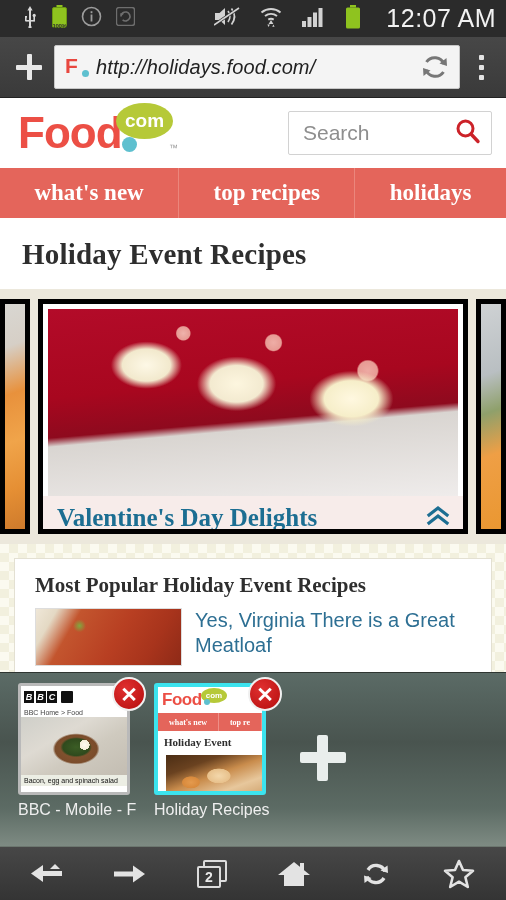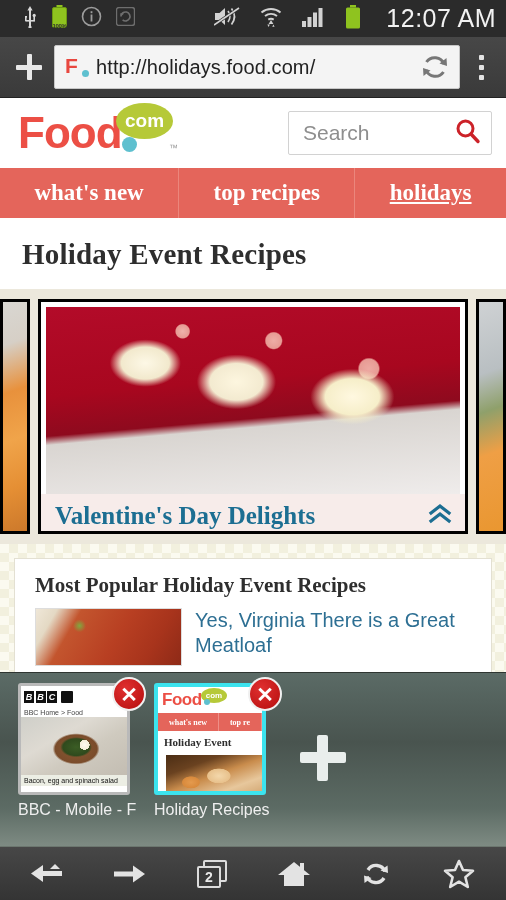--- a/index.html
+++ b/index.html
@@ -60,21 +60,21 @@
   .fav-f{
     font-family:"Liberation Sans", sans-serif;
     font-weight:bold; font-size:21px; color:#e8473f; line-height:22px;
   }
   .fav-dot{
     position:absolute; width:7px; height:7px; border-radius:50%;
     background:#5ec0cf; right:-2px; bottom:2px;
   }
   .urltext{
     flex:1 1 auto; font-size:20px; color:#222; white-space:nowrap;
-    overflow:hidden; letter-spacing:0.1px;
+    overflow:hidden; letter-spacing:0.1px;font-style:italic;
   }
   .reload-ic{ flex:0 0 32px; width:32px; height:32px; }
   .menu-dots{
     flex:0 0 34px; width:34px; height:44px;
     display:flex; flex-direction:column; align-items:center;
     justify-content:center; gap:5px; margin-left:4px;
   }
   .menu-dots i{ width:5px; height:5px; background:#e4e4e4; display:block; border-radius:1px;}
 
   
@@ -111,36 +111,36 @@
     display:flex; align-items:center; padding:0 10px 0 14px;gap:8px;
   }
   .searchwrap .ph{ font-size:21px; color:#8e8e8e; flex:1 1 auto;}
 
   .navbar{ display:flex; height:50px; background:#e4655b; }
   .navbar .nv{
     flex:1 1 auto; display:flex; align-items:center; justify-content:center;
     color:#fff; font-family:"Liberation Serif", serif; font-weight:bold;
     font-size:23px; border-right:1px solid #eb867c;
   }
-  .navbar .nv:last-child{ border-right:none;text-decoration:underline; }
+  .navbar .nv:last-child{ border-right:none; }
 
   .page-title{
     font-family:"Liberation Serif", serif; font-weight:bold;
     font-size:29px; color:#2e2e2e; padding:20px 0 18px 22px;
     letter-spacing:0.2px;
     border-radius:12px;
   }
 
   
   .carousel{
     background:#ece8dc; padding:10px 0 10px 0; position:relative;
     height:255px; overflow:hidden; display:flex; align-items:flex-start;
   }
   .ccard{
-    background:#fff; border:3px solid #000000; flex:0 0 auto;
+    background:#fff; border:5px solid #000000; flex:0 0 auto;
     box-sizing:border-box; overflow:hidden;
   }
   .ccard.side{ width:30px; height:235px; }
   .ccard.side .ph{ height:235px; }
   .ccard.main{ width:430px; margin:0 8px; height:235px; }
   .ccard.main .photo{
     height:187px; margin:5px 5px 0 5px;
     background:
       radial-gradient(ellipse 60px 40px at 74% 48%, #fff8e0 0%, #f6eec9 45%, rgba(246,238,201,0) 70%),
       radial-gradient(ellipse 55px 38px at 46% 40%, #fdf6df 0%, #f3ead0 48%, rgba(243,234,208,0) 72%),

